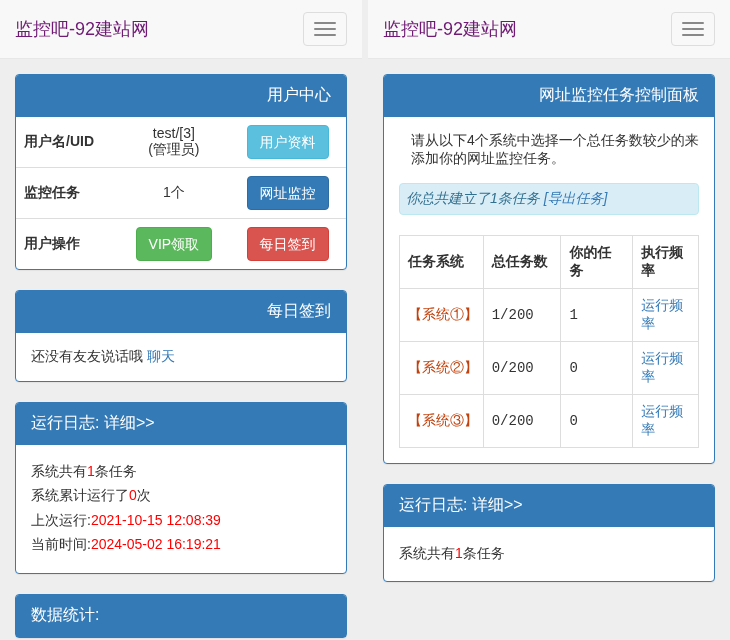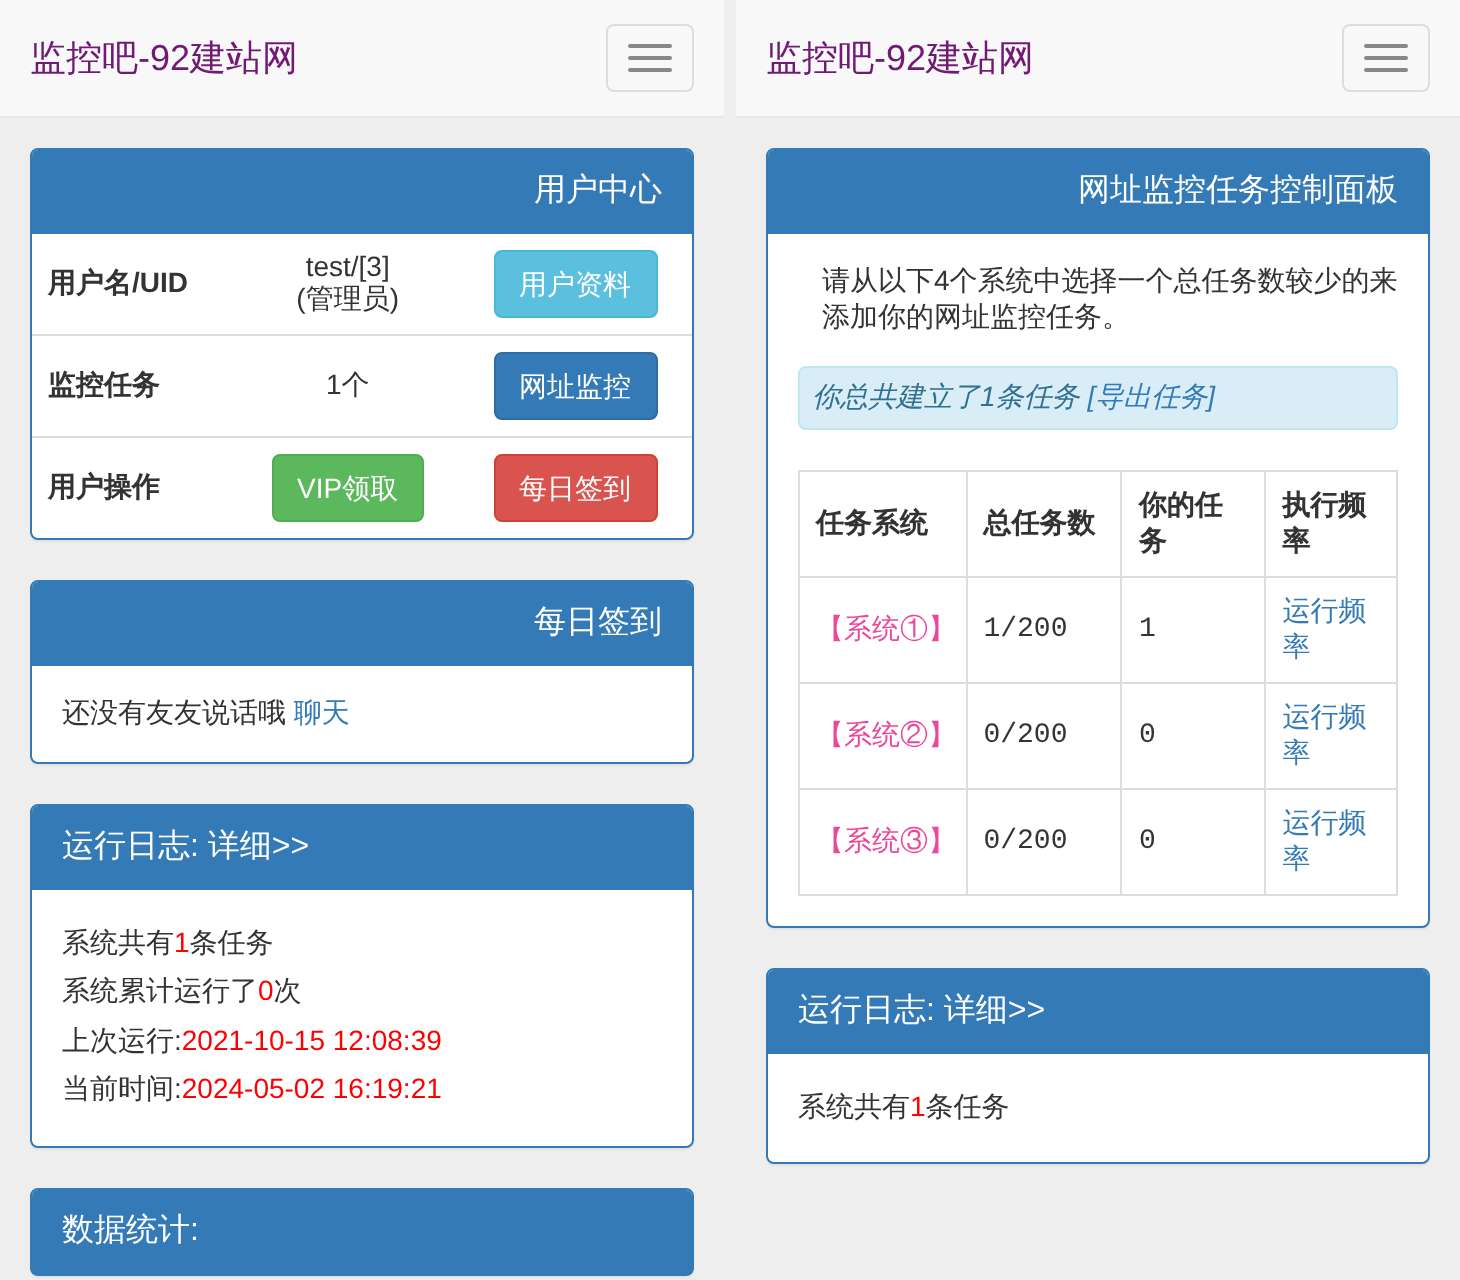--- a/index.html
+++ b/index.html
@@ -124,21 +124,21 @@
     }
     .alert-info {
       background: #d9edf7;
       border-color: #bce8f1;
       color: #31708f;
     }
     .link { color: #337ab7; cursor: pointer; }
     .text-red { color: #ff0000; }
     .text-white-link { color: #fff; }
     .log-line { margin-bottom: 2px; line-height: 1.6; }
-    .sys-link { color: #ec4899; white-space: nowrap; }
+    .sys-link { color: #c2410c; white-space: nowrap; }
     .scroll-wrap { overflow-x: hidden; }
     a { text-decoration: none; }
   </style>
 </head>
 <body>
 
 <div class="col">
   <div class="navbar">
     <span class="navbar-brand">监控吧-92建站网</span>
     <button class="navbar-toggle">

